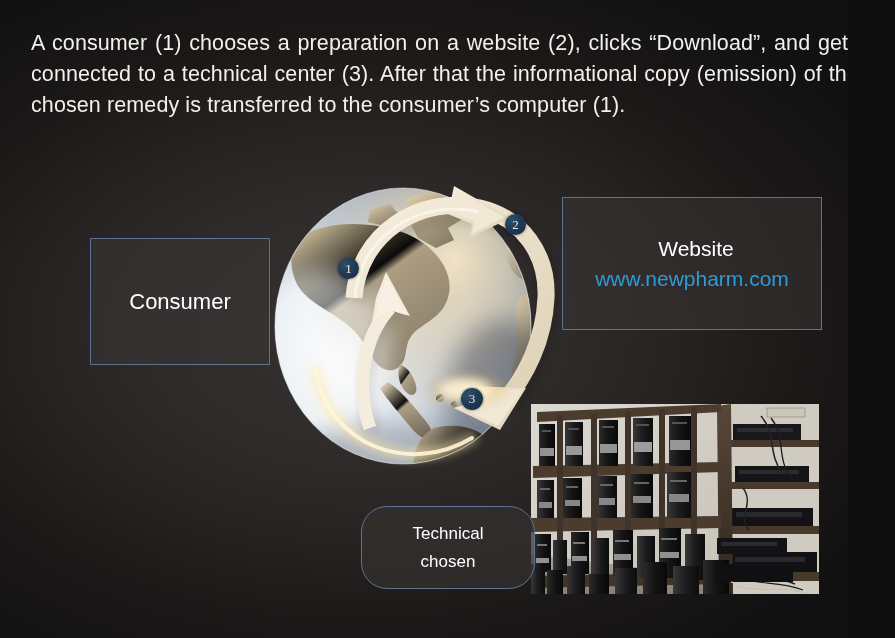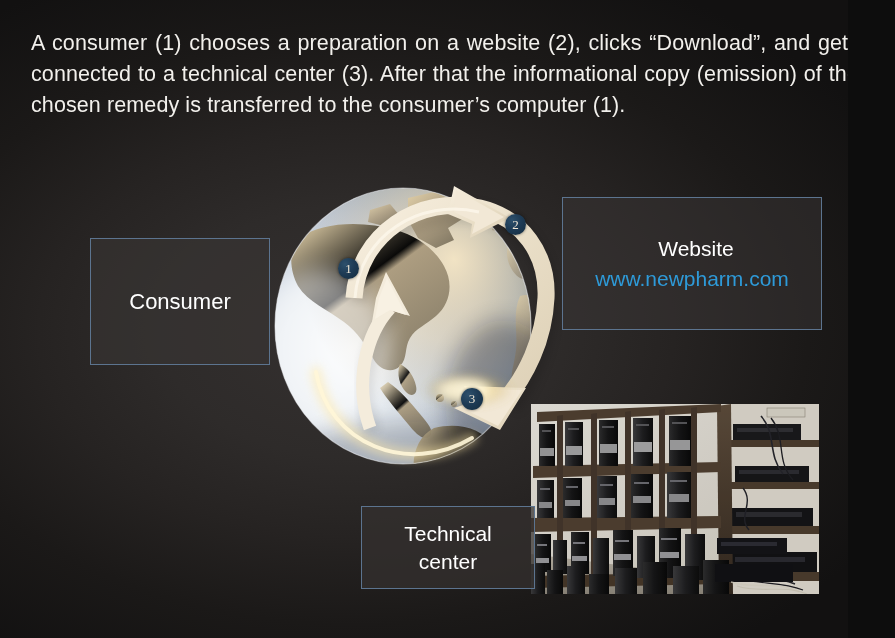--- a/index.html
+++ b/index.html
@@ -54,24 +54,25 @@
   }
   #box-website {
     left: 562px; top: 197px; width: 260px; height: 133px;
     font-size: 21px;
     background: rgba(58,54,53,0.50);
   }
   #box-website .line1 { color: #ffffff; line-height: 30px; margin-left: 8px; }
   #box-website .line2 { color: #2e9ad8; line-height: 30px; }
   #box-techcenter {
     left: 361px; top: 506px; width: 174px; height: 83px;
-    font-size: 21px;
+    font-size: 17px;
     line-height: 28px;
     background: rgba(52,48,47,0.72);
     z-index: 6;
+    border-radius: 26px;
   }
 
   
   #globe-wrap {
     position: absolute;
     left: 258px;
     top: 176px;
     width: 306px;
     height: 300px;
   }
@@ -446,16 +447,16 @@
     <span>Consumer</span>
   </div>
 
   <div class="box" id="box-website">
     <span class="line1">Website</span>
     <span class="line2">www.newpharm.com</span>
   </div>
 
   <div class="box" id="box-techcenter">
     <span>Technical</span>
-    <span>center</span>
+    <span>chosen</span>
   </div>
 
 </div>
 
 </body></html>

